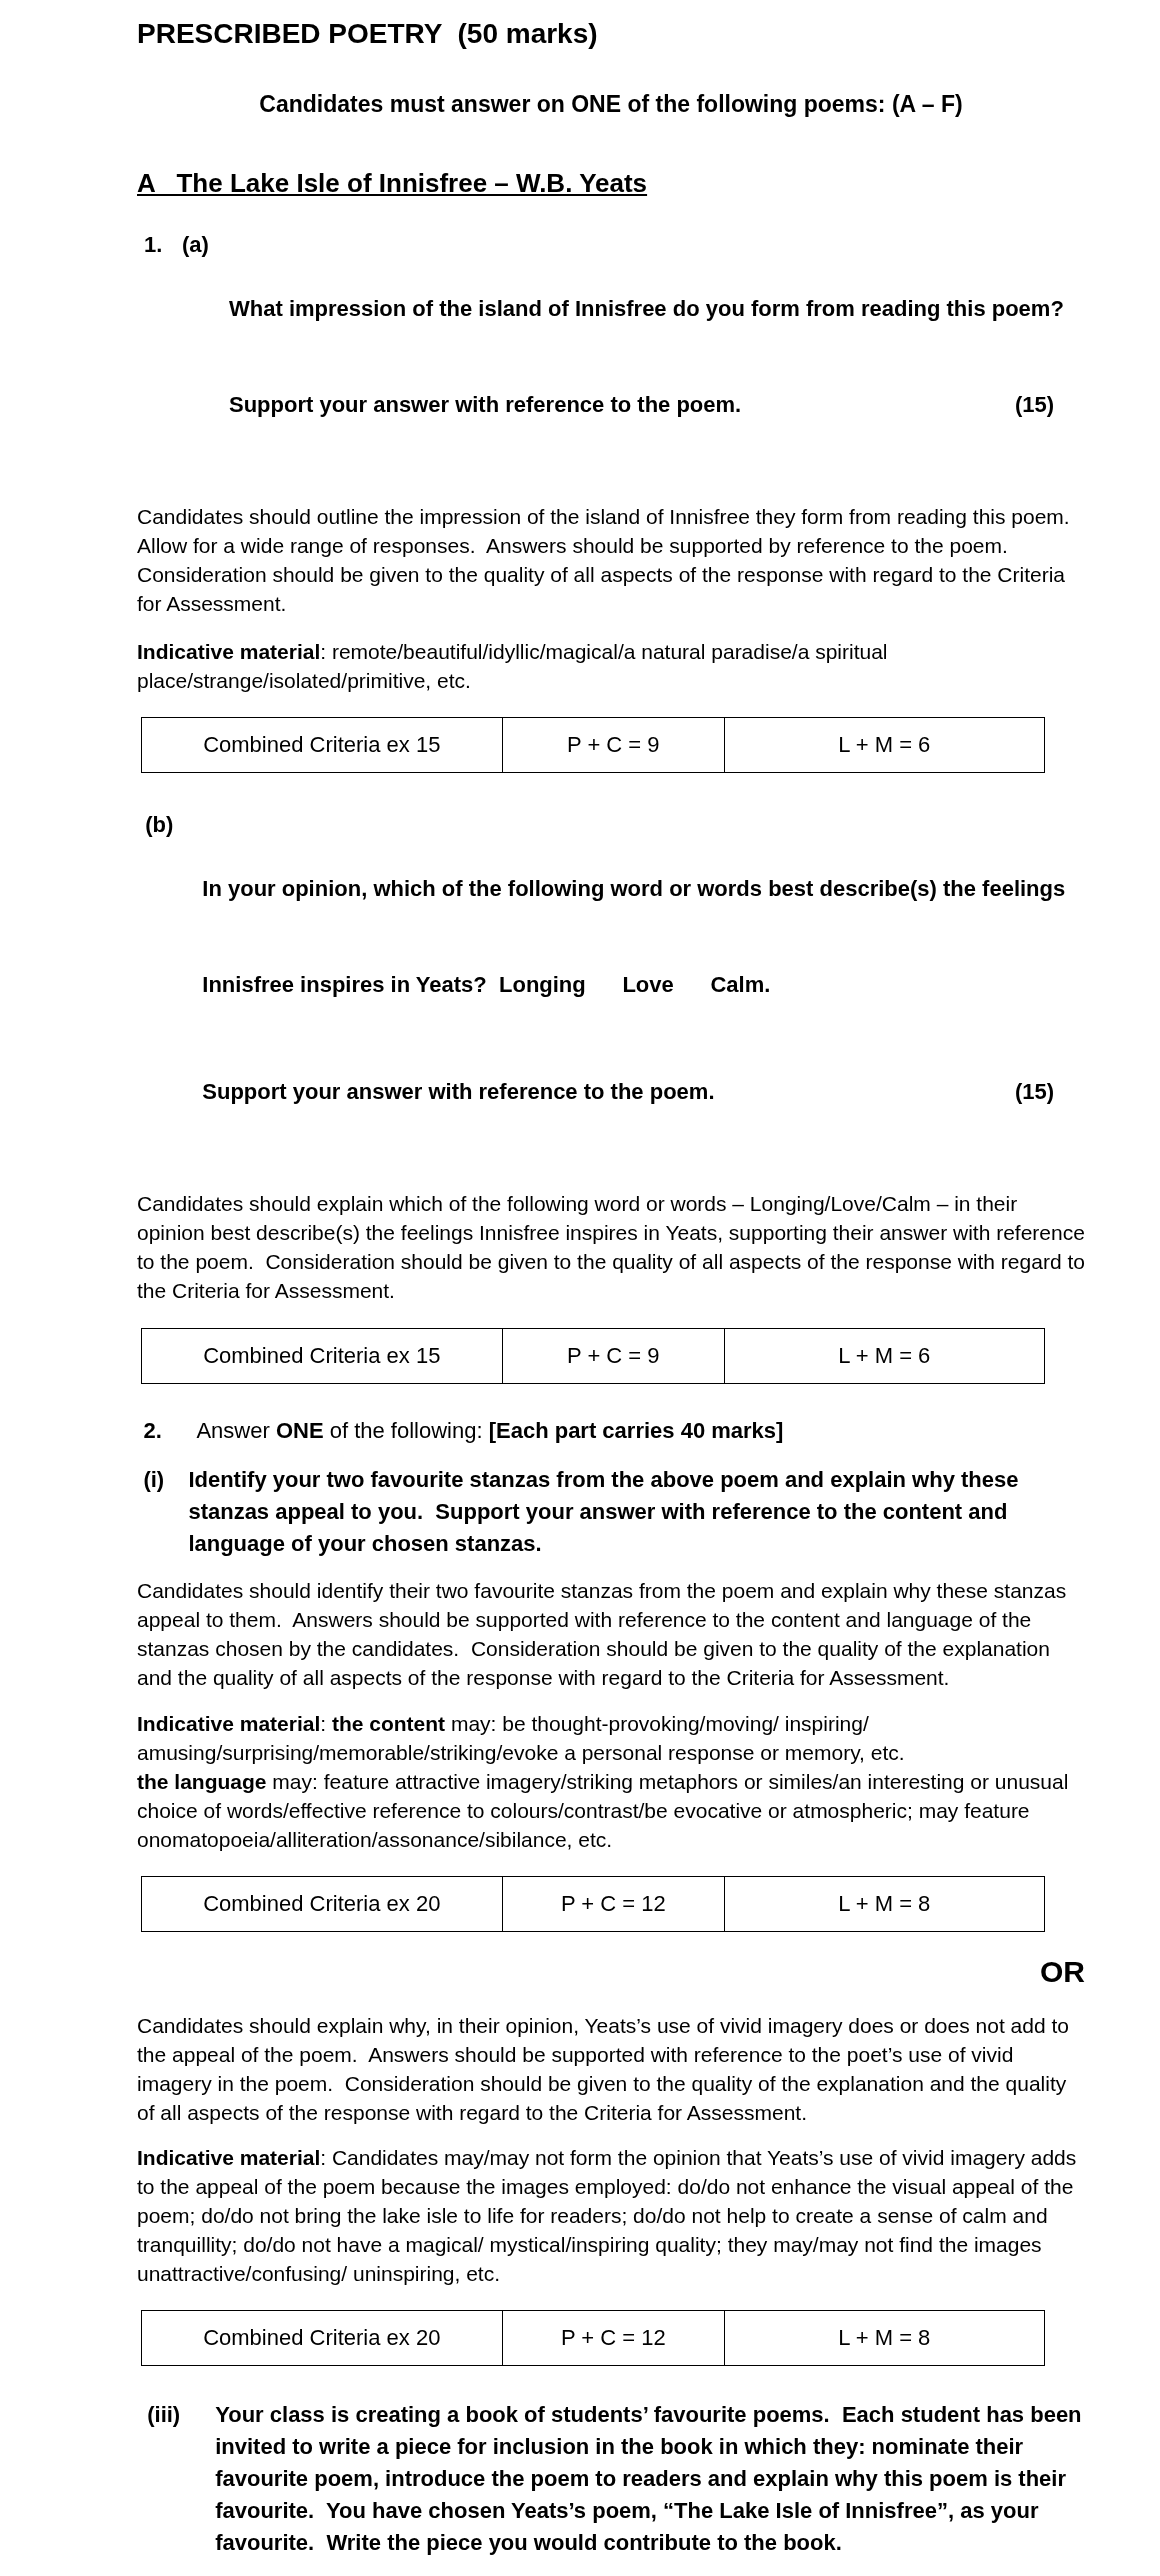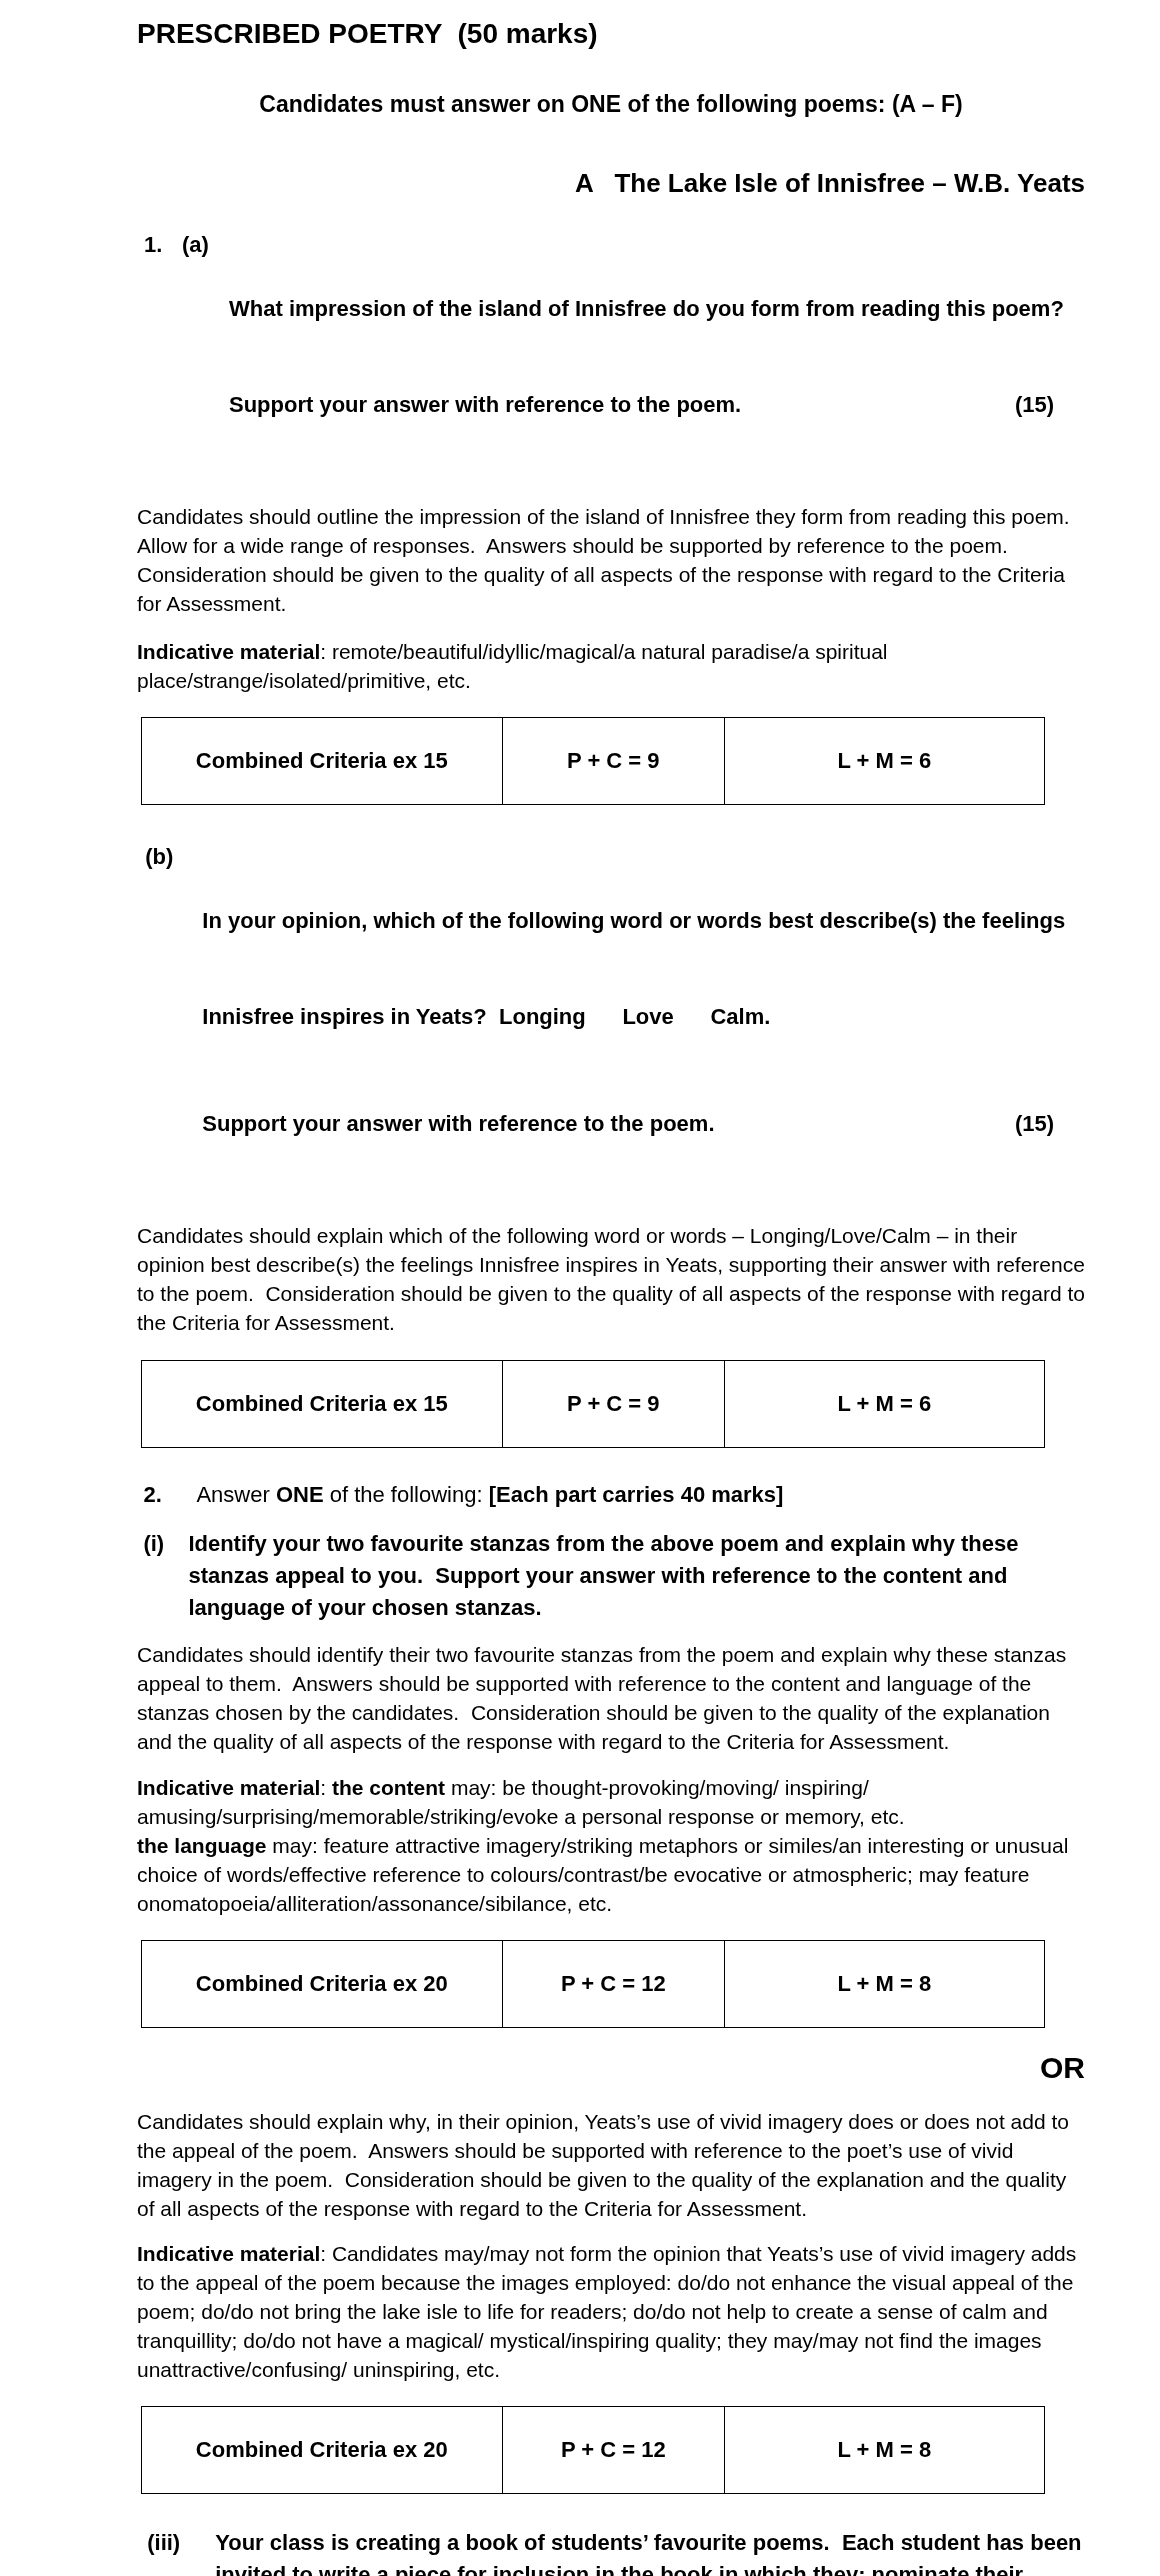--- a/index.html
+++ b/index.html
@@ -4,37 +4,37 @@
 <style>
   html,body{margin:0;padding:0;background:#ffffff;}
   .page{
     width:1160px;height:2576px;box-sizing:border-box;
     background:#ffffff;color:#000000;
     font-family:"Liberation Sans","DejaVu Sans",sans-serif;
     padding:15.3px 75px 0 137px;overflow:hidden;
   }
   .title{font-size:28px;font-weight:bold;line-height:37px;margin:0 0 37px 0;white-space:pre-wrap;}
   .subtitle{font-size:23px;font-weight:bold;text-align:center;line-height:31px;margin:0 0 46px 0;white-space:pre-wrap;}
-  .poem-heading{font-size:26px;font-weight:bold;text-align:right;line-height:34px;margin:8px 0 29px 0;white-space:pre-wrap;}
+  .poem-heading{font-size:26px;font-weight:bold;text-align:left;line-height:34px;margin:8px 0 29px 0;white-space:pre-wrap;text-decoration:underline;}
 
   .q{display:flex;font-weight:bold;font-size:22px;line-height:32px;white-space:pre-wrap;}
   .q .qnum{flex:0 0 auto;}
   .q .qtext{flex:1 1 auto;}
   .w59{width:38px;} .w74{width:47px;} .w89{width:57px;} .w71{width:45px;} .w83{width:53px;} .w106{width:68px;}
   .ml11{margin-left:7px;} .ml13{margin-left:8.3px;} .ml10{margin-left:6.4px;} .ml16{margin-left:10.2px;}
   .line-marks{display:flex;justify-content:space-between;}
   .marks{flex:0 0 auto;margin-right:31px;}
   .support-line{margin-top:11.5px;}
 
   .para{font-size:21px;font-weight:normal;line-height:29px;margin:0;white-space:pre-wrap;}
   .b{font-weight:bold;}
   .block-lang{display:block;}
 
   .criteria-table{border-collapse:collapse;width:904px;margin-left:3.8px;border:1.9px solid #000;}
-  .criteria-table td{border:1.3px solid #000;font-weight:bold;font-size:22px;text-align:center;vertical-align:middle;height:54px;padding:16px;white-space:pre-wrap;}
+  .criteria-table td{border:1.3px solid #000;font-weight:normal;font-size:22px;text-align:center;vertical-align:middle;height:54px;padding:0;white-space:pre-wrap;}
   .or-divider{text-align:right;font-weight:bold;font-size:30px;line-height:31px;}
 
   .mb26{margin-bottom:16.6px;} .mb30{margin-bottom:19px;} .mb34{margin-bottom:22px;}
   .mb36{margin-bottom:23px;} .mb38{margin-bottom:24px;}
   .mb48{margin-bottom:31px;} .mb52{margin-bottom:33px;} .mb56{margin-bottom:36px;}
 </style>
 </head>
 <body>
 
 <div class="page">

